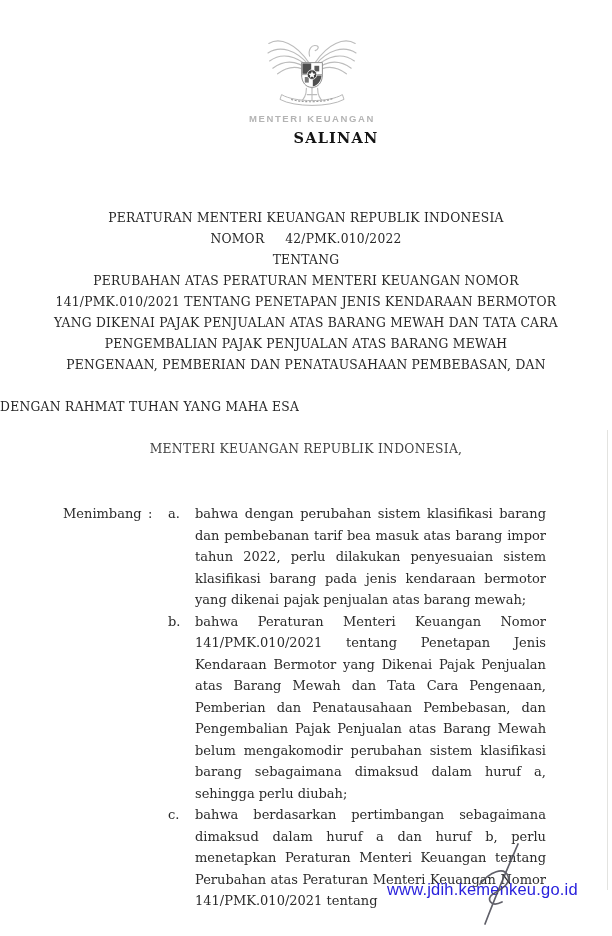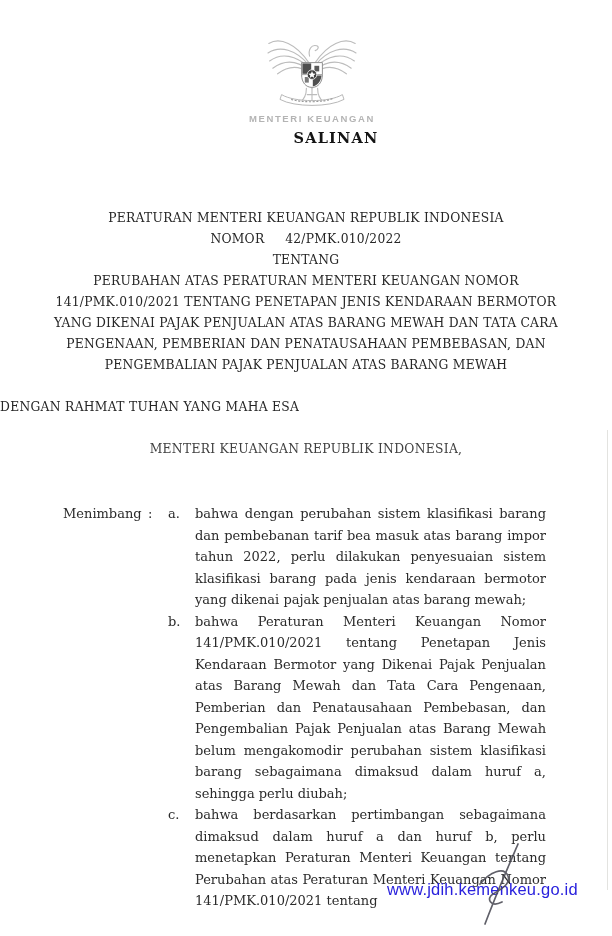--- a/index.html
+++ b/index.html
@@ -158,22 +158,22 @@
     <div class="salinan">SALINAN</div>
   </div>
 
   <div class="title-block">
     <div class="title-line">PERATURAN MENTERI KEUANGAN REPUBLIK INDONESIA</div>
     <div class="title-line">NOMOR&nbsp;&nbsp;&nbsp;&nbsp;&nbsp;42/PMK.010/2022</div>
     <div class="title-line">TENTANG</div>
     <div class="title-line">PERUBAHAN ATAS PERATURAN MENTERI KEUANGAN NOMOR</div>
     <div class="title-line">141/PMK.010/2021 TENTANG PENETAPAN JENIS KENDARAAN BERMOTOR</div>
     <div class="title-line">YANG DIKENAI PAJAK PENJUALAN ATAS BARANG MEWAH DAN TATA CARA</div>
+    <div class="title-line">PENGEMBALIAN PAJAK PENJUALAN ATAS BARANG MEWAH</div>
     <div class="title-line">PENGENAAN, PEMBERIAN DAN PENATAUSAHAAN PEMBEBASAN, DAN</div>
-    <div class="title-line">PENGEMBALIAN PAJAK PENJUALAN ATAS BARANG MEWAH</div>
   </div>
 
   <div class="invocation">DENGAN RAHMAT TUHAN YANG MAHA ESA</div>
   <div class="authority">MENTERI KEUANGAN REPUBLIK INDONESIA,</div>
 
   <div class="considering">
     <div class="label">Menimbang</div>
     <div class="colon">:</div>
     <div class="items">
       <div class="item">

